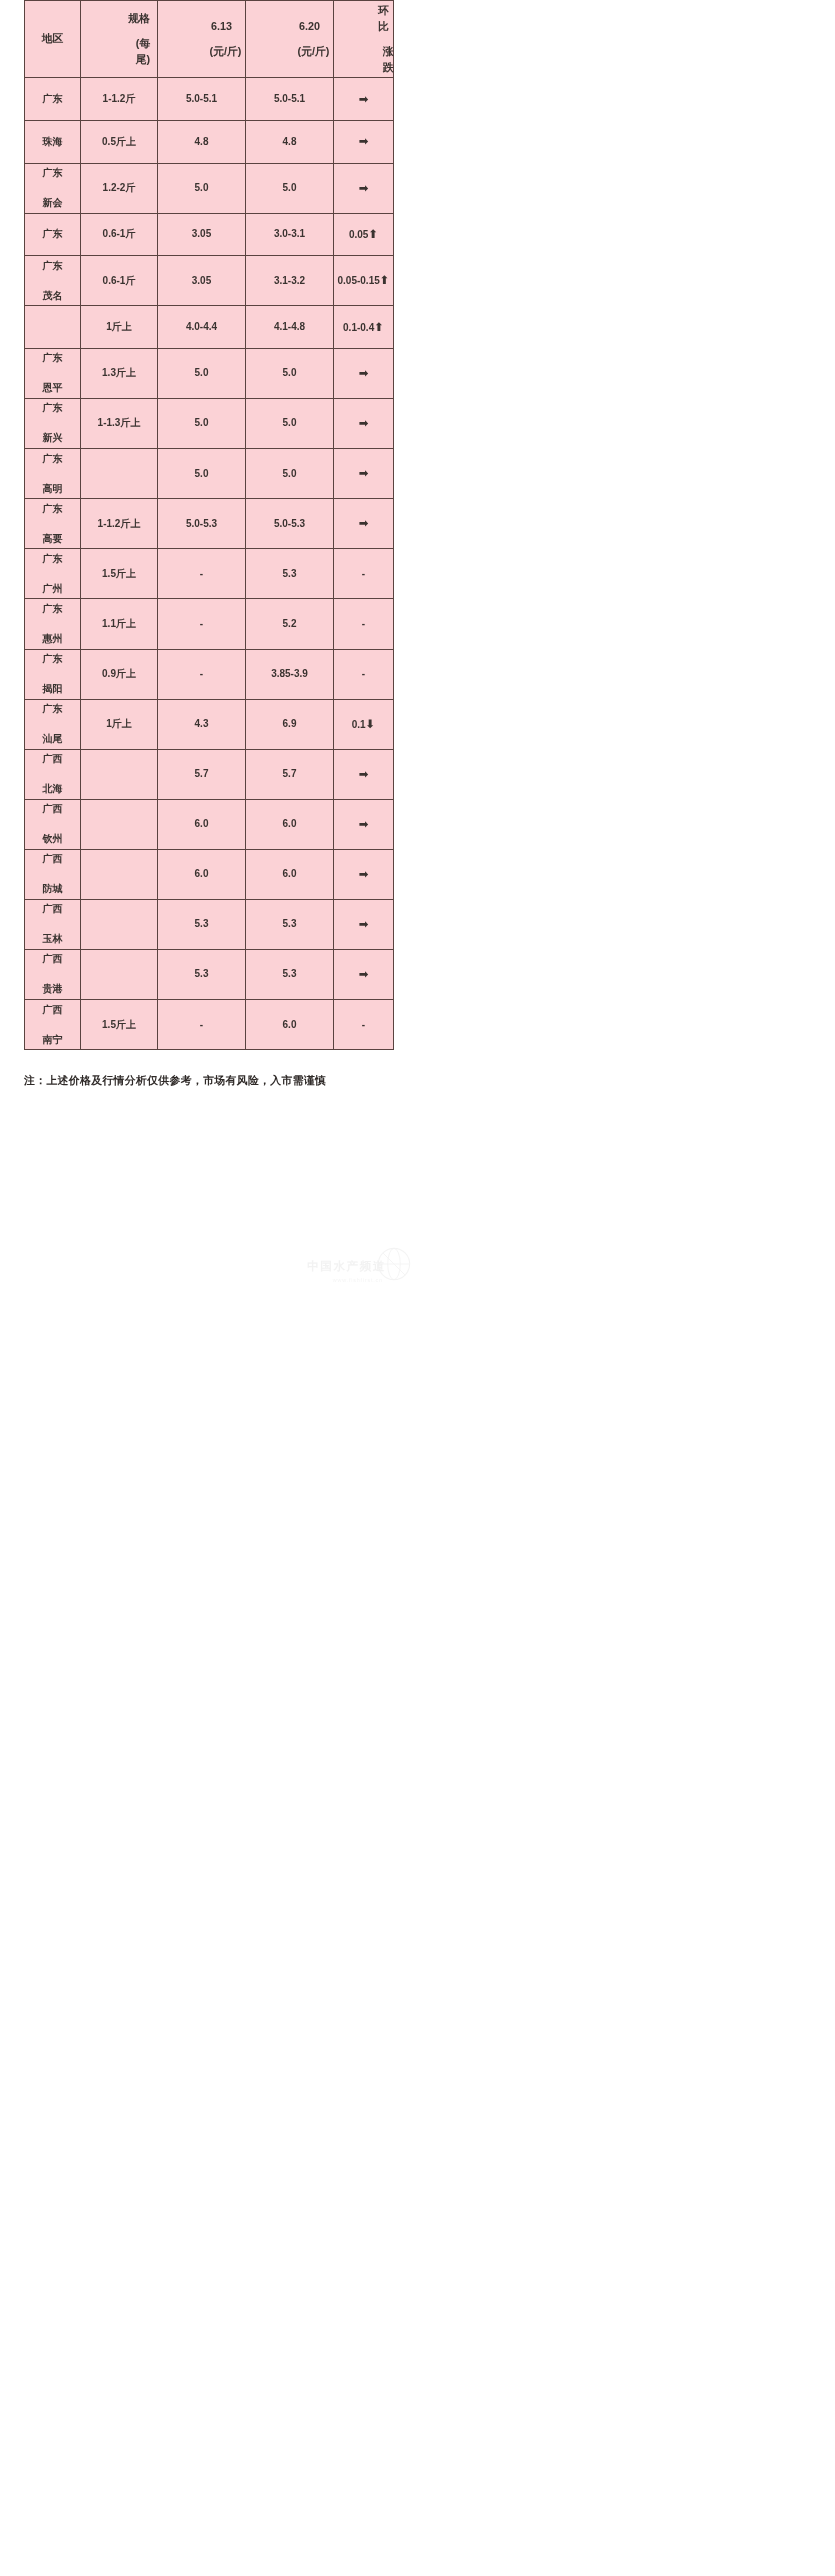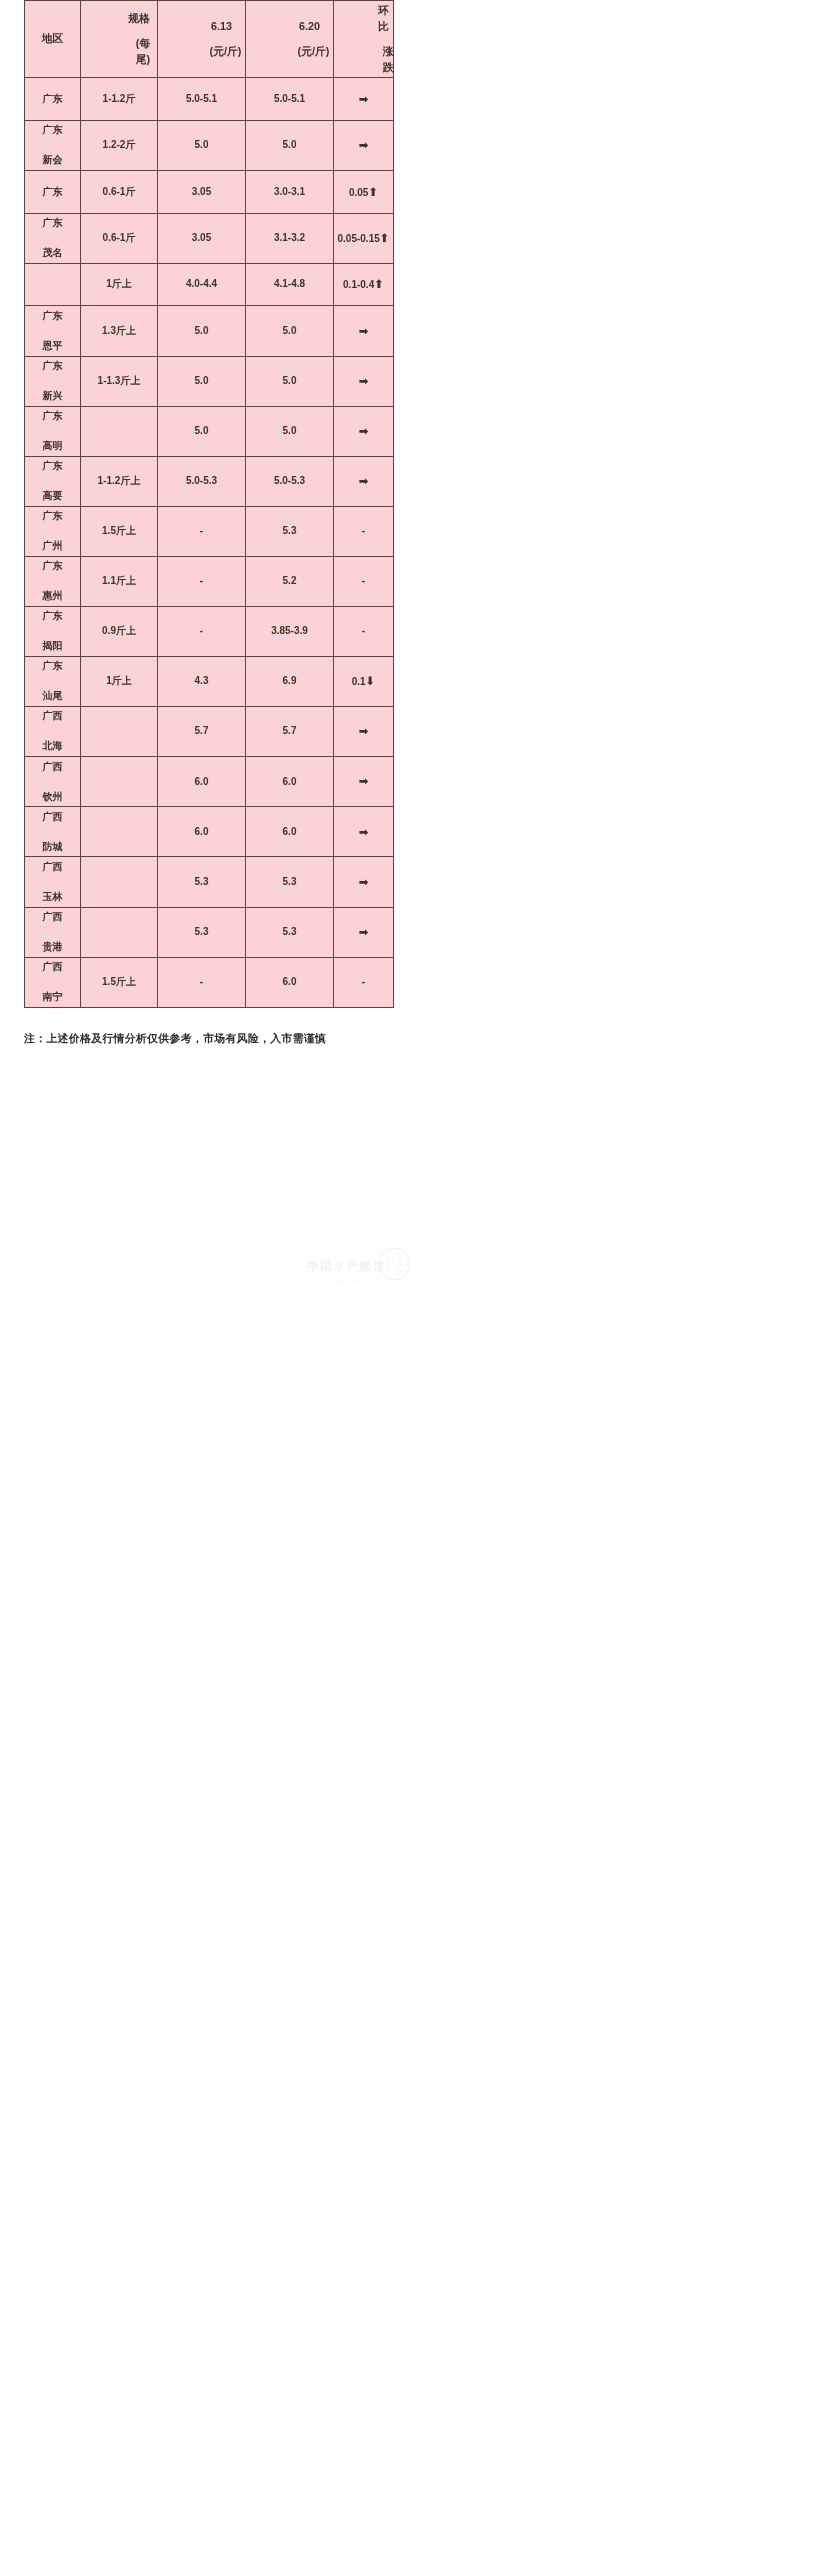--- a/index.html
+++ b/index.html
@@ -168,20 +168,29 @@
           <td class="region s0">
             <span class="rl">广东</span>
           </td>
           <td class="s0">1-1.2斤</td>
           <td class="s3">5.0-5.1</td>
           <td class="s3">5.0-5.1</td>
           <td class="s0"><span class="arrow">➡</span></td>
         </tr>
         <tr>
           <td class="region s0">
+            <span class="rl">珠海</span>
+          </td>
+          <td class="s0">0.5斤上</td>
+          <td class="s2">4.8</td>
+          <td class="s2">4.8</td>
+          <td class="s0"><span class="arrow">➡</span></td>
+        </tr>
+        <tr>
+          <td class="region s0">
             <span class="rl">广东</span>
             <span class="rl">新会</span>
           </td>
           <td class="s0">1.2-2斤</td>
           <td class="s3">5.0</td>
           <td class="s3">5.0</td>
           <td class="s0"><span class="arrow">➡</span></td>
         </tr>
         <tr>
           <td class="region s0">

